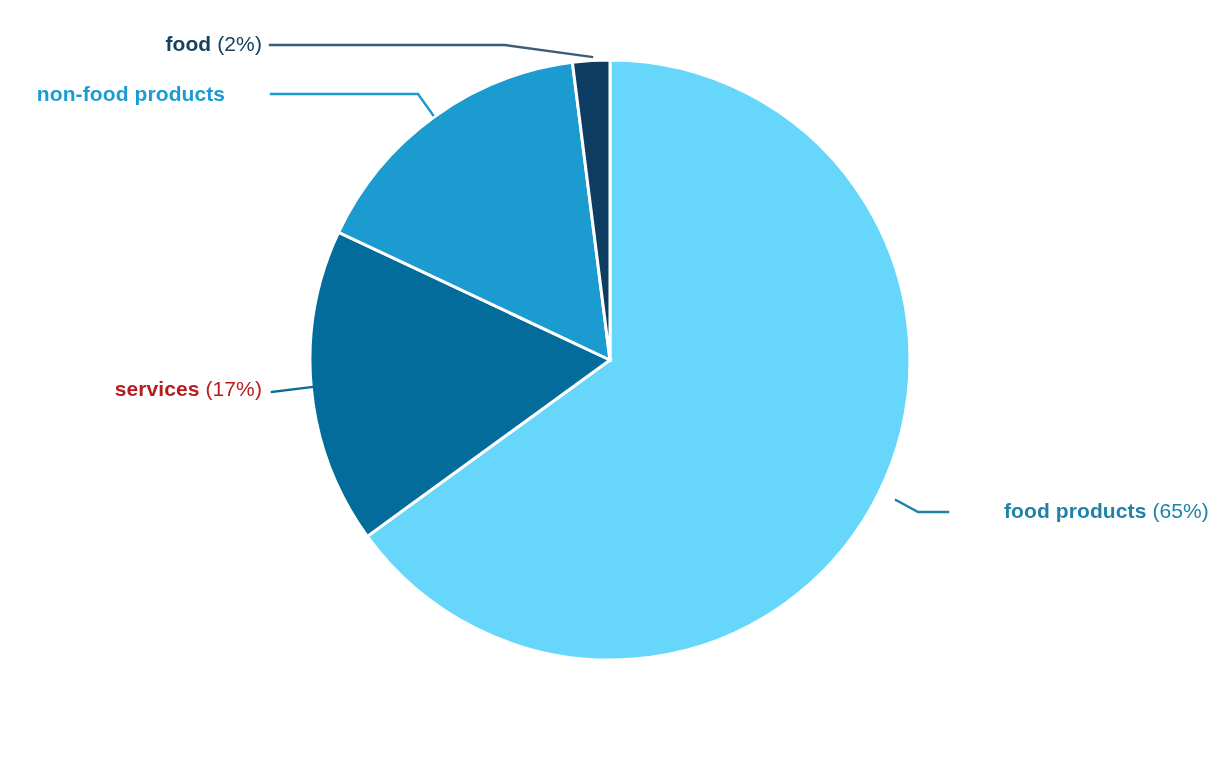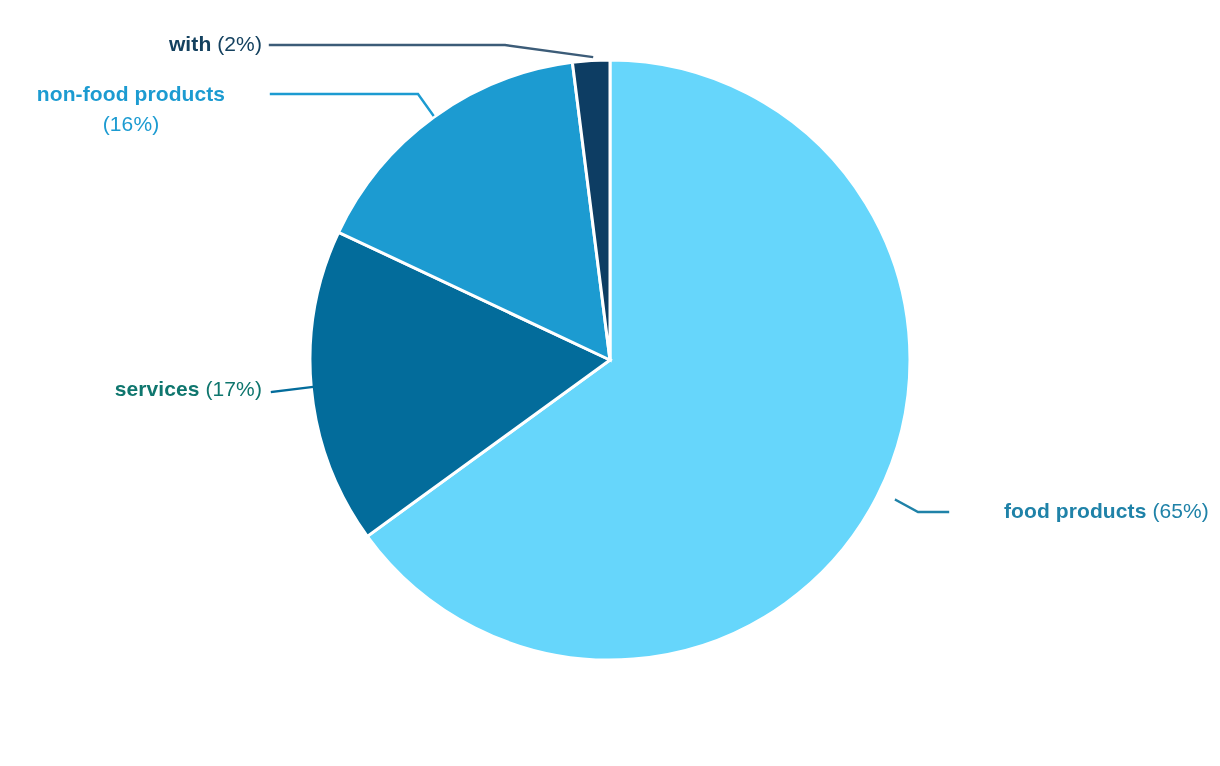--- a/index.html
+++ b/index.html
@@ -98,30 +98,29 @@
 
     <g fill="none" stroke-width="2.4" stroke-linecap="square">
       <path d="M 270 45 L 505 45 L 592 57" stroke="#3C5C78"></path>
       <path d="M 271 94 L 418 94 L 433 115" stroke="#1C9BD1"></path>
       <path d="M 272 392 L 312 387" stroke="#036C9B"></path>
       <path d="M 896 500 L 918 512 L 948 512" stroke="#1F82A8"></path>
     </g>
   </svg>
 
   <div class="slice-label" id="label-taxes" style="color:#14415F;">
-    <span class="lbl-name">with</span>
+    <span class="lbl-name">food</span>
     <span class="lbl-pct">(2%)</span>
   </div>
 
   <div class="slice-label" id="label-nonfood" style="color:#1C9BD1;">
     <span class="lbl-name">non-food products</span>
-    <span class="lbl-pct lbl-line2">(16%)</span>
   </div>
 
-  <div class="slice-label" id="label-services" style="color:#0f766e;">
+  <div class="slice-label" id="label-services" style="color:#b91c1c;">
     <span class="lbl-name">services</span>
     <span class="lbl-pct">(17%)</span>
   </div>
 
   <div class="slice-label" id="label-food" style="color:#1F82A8;">
     <span class="lbl-name">food products</span>
     <span class="lbl-pct">(65%)</span>
   </div>
 
 

